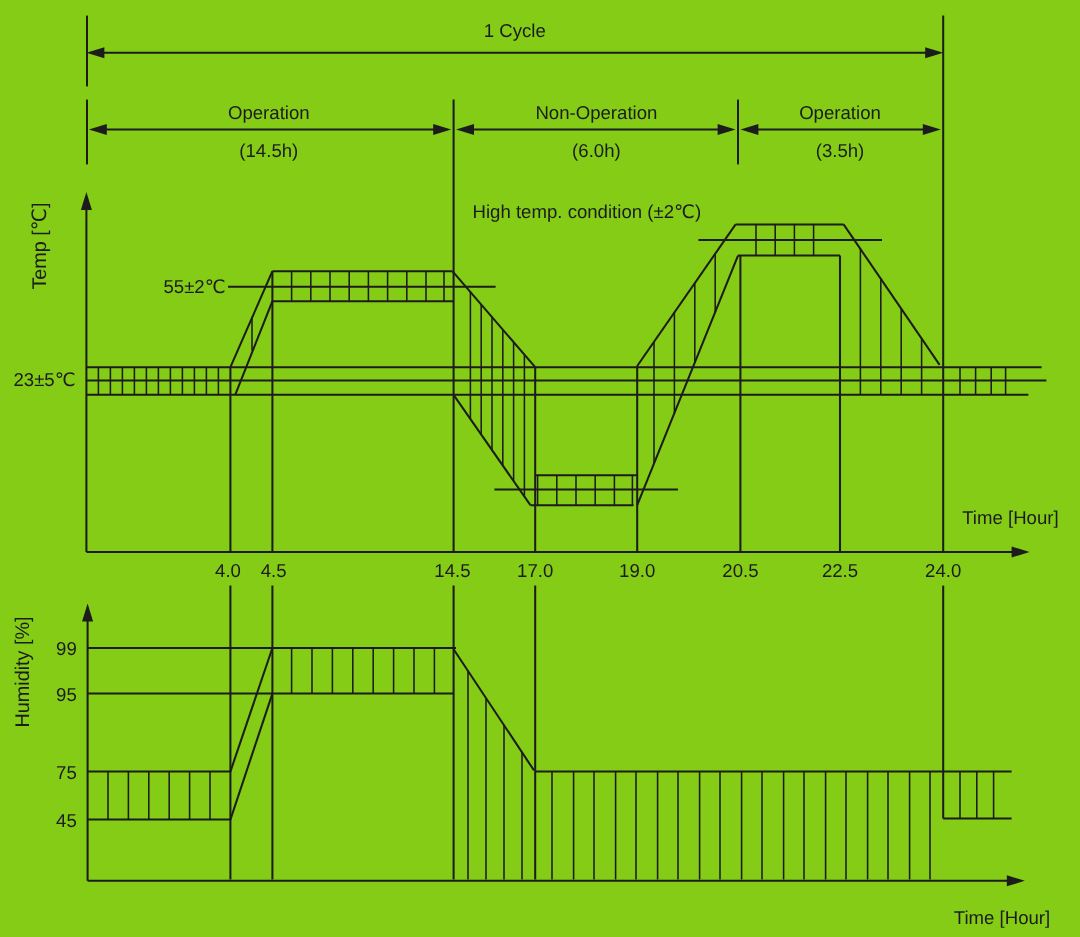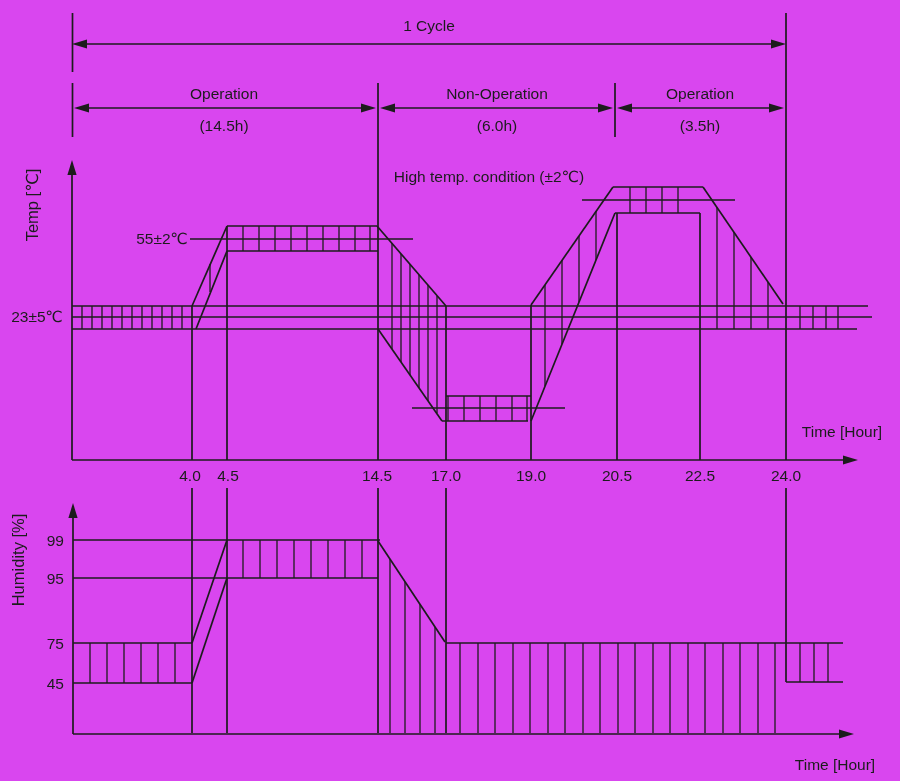--- a/index.html
+++ b/index.html
@@ -1,16 +1,16 @@
 <!DOCTYPE html>
 <html><head>
 <meta charset="utf-8">
 <style>
   html,body{margin:0;padding:0;background:#ffffff;}
-  .page{width:900px;height:781px;position:relative;background:#d946ef;overflow:hidden;}
+  .page{width:900px;height:781px;position:relative;background:#84cc16;overflow:hidden;}
   svg text{font-family:"Liberation Sans","DejaVu Sans",sans-serif;fill:#1c1c1c;}
 </style>
 </head>
 <body>
 
 <div class="page">
   <svg id="fig" width="900" height="781" viewBox="0 0 900 781" xmlns="http://www.w3.org/2000/svg">
       <line x1="72.5" y1="13" x2="72.5" y2="72" stroke="#1c1c1c" stroke-width="1.7"></line>
       <line x1="72.5" y1="83" x2="72.5" y2="137" stroke="#1c1c1c" stroke-width="1.7"></line>
       <line x1="378" y1="83" x2="378" y2="460" stroke="#1c1c1c" stroke-width="1.7"></line>

